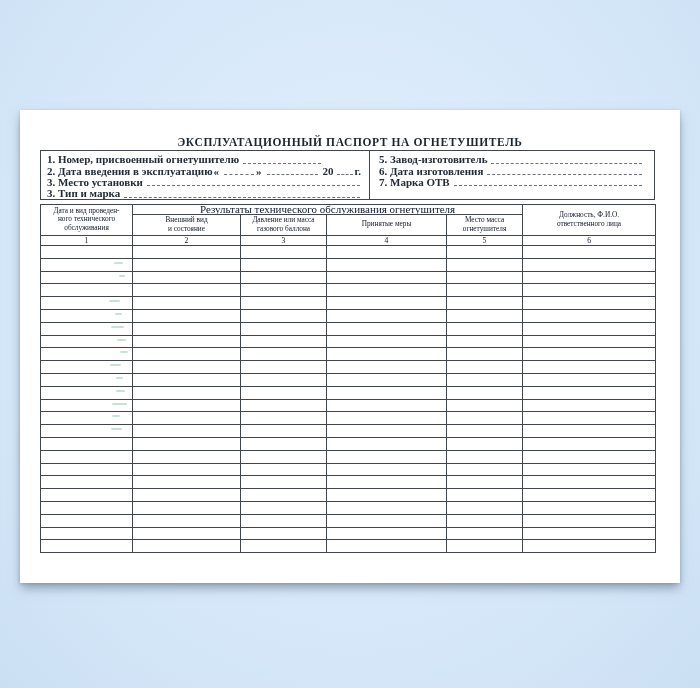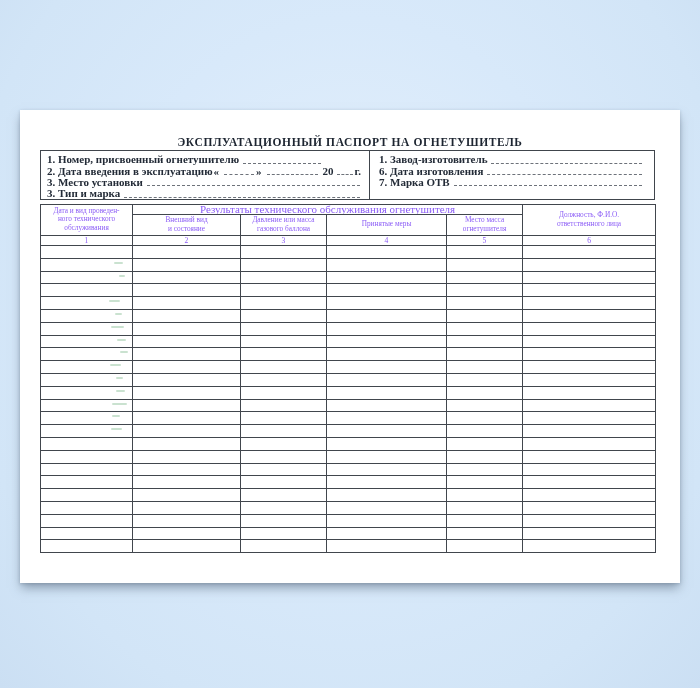--- a/index.html
+++ b/index.html
@@ -68,21 +68,21 @@
   .yr { margin-left: 3px; text-align: center; }
 
   table.svc-table {
     position: absolute;
     left: 20px; top: 94px;
     width: 615px;
     border-collapse: collapse;
     table-layout: fixed;
     border: 1.6px solid #3a3f46;
     font-family: "Liberation Serif", "DejaVu Serif", serif;
-    color: #8b5cf6;
+    color: #0f172a;
     background: #fff;
   }
   .svc-table th, .svc-table td {
     border: 1px solid #41464d;
     padding: 0;
     overflow: hidden;
   }
   .svc-table thead th {
     font-weight: 400;
     font-size: 7.3px;
@@ -137,21 +137,21 @@
           <span>3. Место установки</span>
           <span class="blank b-grow"></span>
         </div>
         <div class="if-line">
           <span>3. Тип и марка</span>
           <span class="blank b-grow"></span>
         </div>
       </div>
       <div class="info-right">
         <div class="if-line">
-          <span>1. Завод-изготовитель</span>
+          <span>5. Завод-изготовитель</span>
           <span class="blank b-grow"></span>
         </div>
         <div class="if-line">
           <span>6. Дата изготовления</span>
           <span class="blank b-grow"></span>
         </div>
         <div class="if-line">
           <span>7. Марка ОТВ</span>
           <span class="blank b-grow"></span>
         </div>

